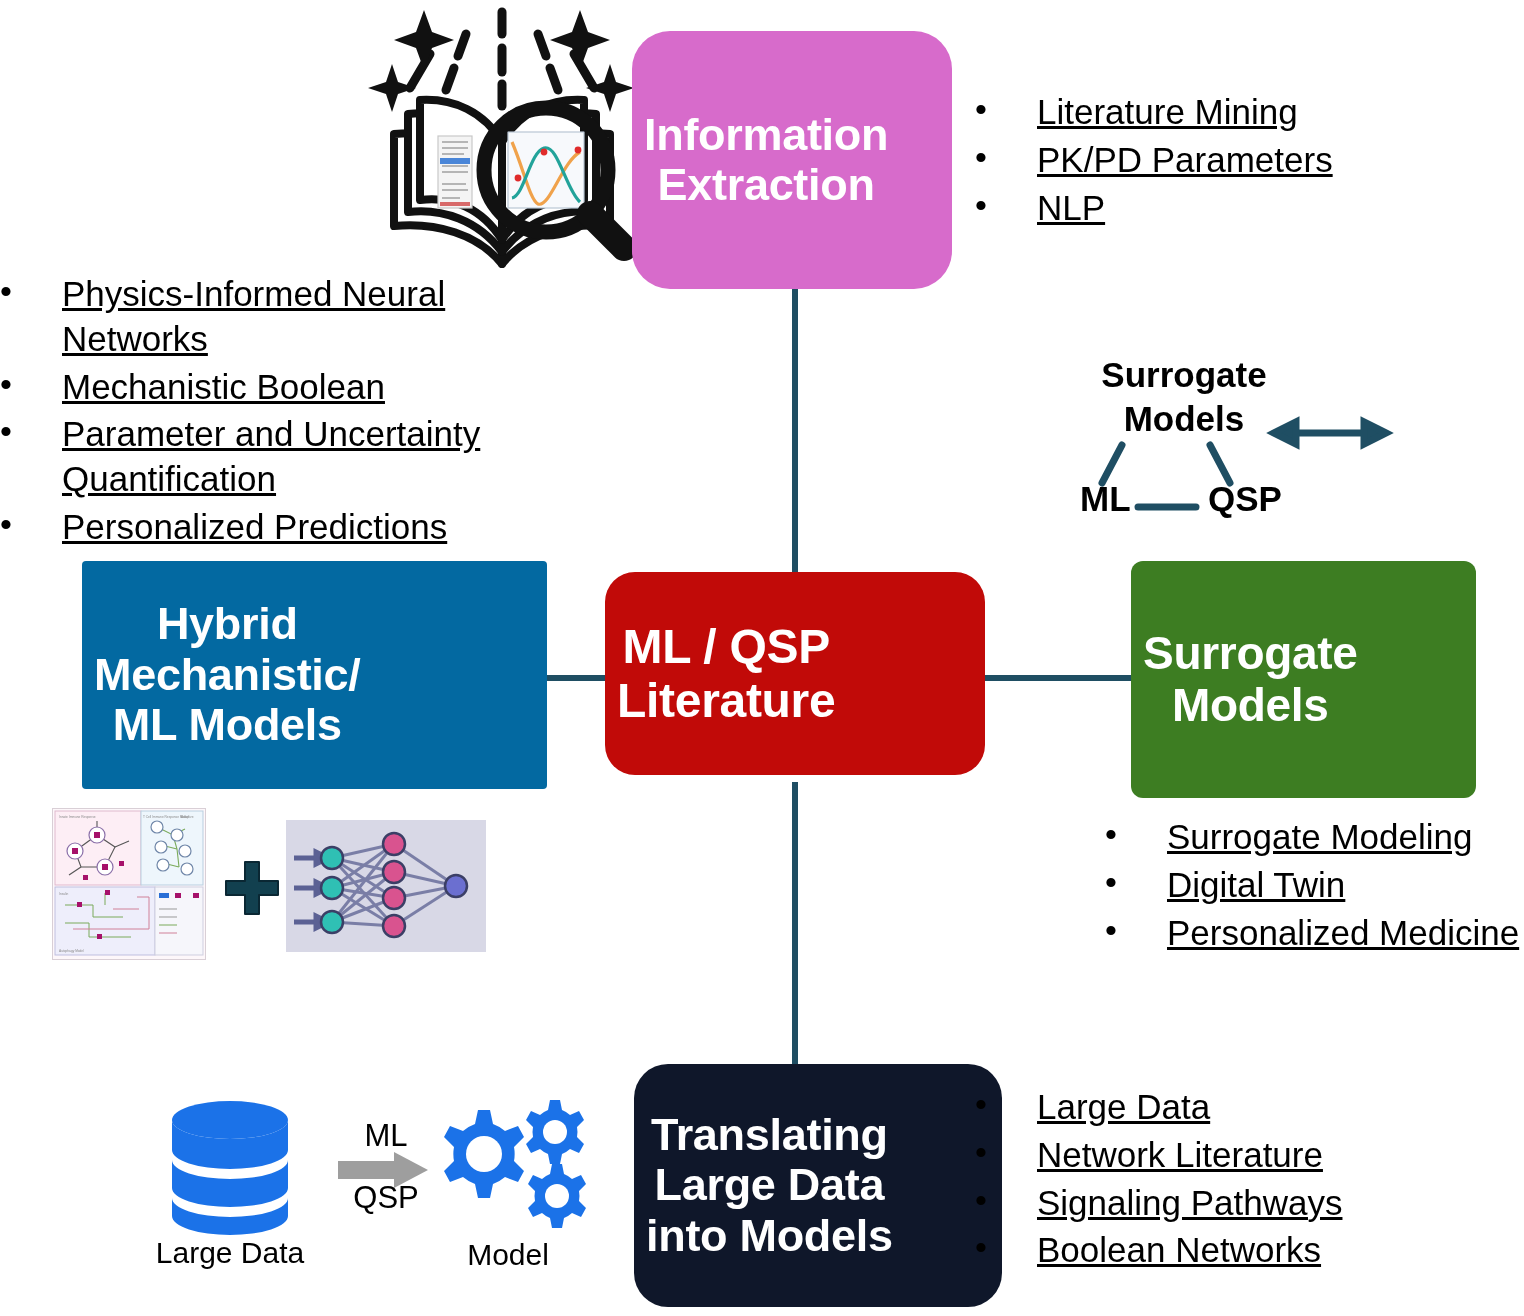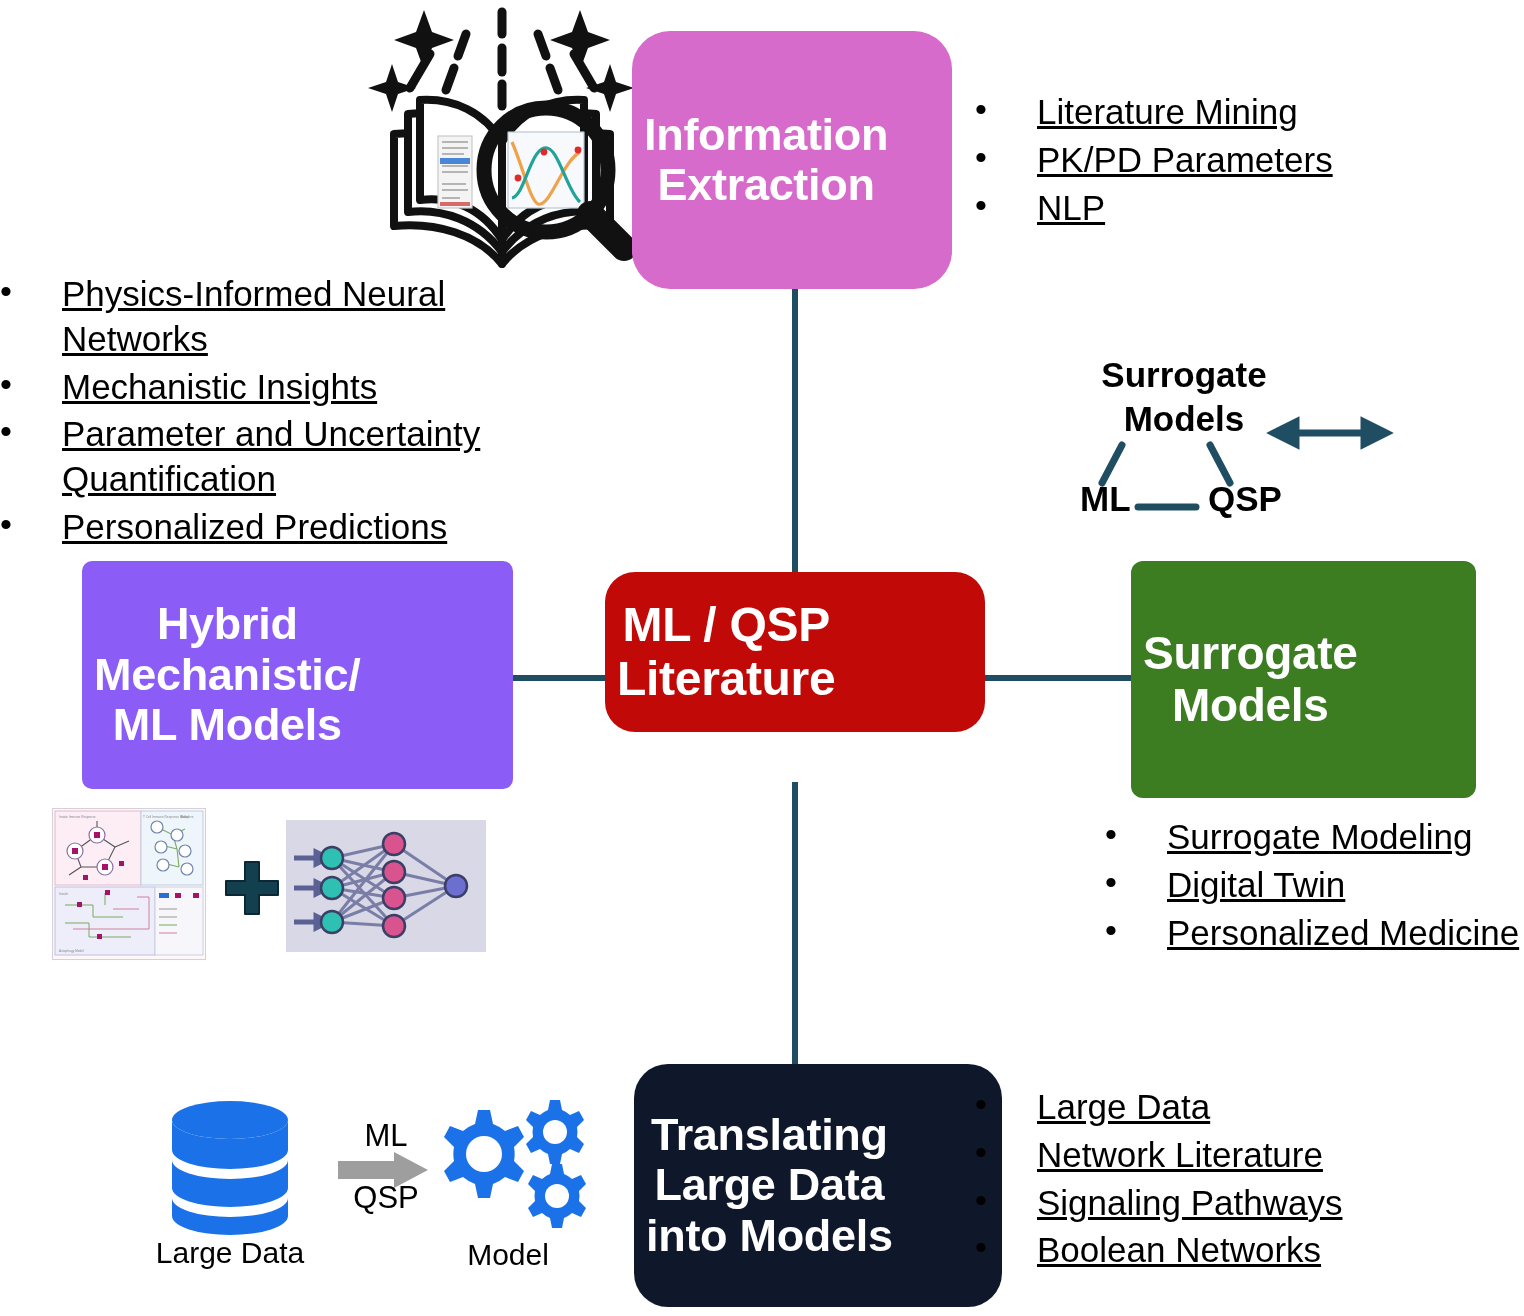--- a/index.html
+++ b/index.html
@@ -42,27 +42,27 @@
   }
   .node-box .node-label { display: block; }
 
   #box-information-extraction {
     left: 632px; top: 31px; width: 320px; height: 258px;
     background: #D76BCB;
     font-size: 45px;
     border-radius: 38px;
   }
   #box-hybrid {
-    left: 82px; top: 561px; width: 431px; height: 228px;
-    background: #8b5cf6;
+    left: 82px; top: 561px; width: 465px; height: 228px;
+    background: #0369a1;
     font-size: 45px;
-    border-radius: 10px;
+    border-radius: 4px;
   }
   #box-central {
-    left: 605px; top: 572px; width: 380px; height: 160px;
+    left: 605px; top: 572px; width: 380px; height: 203px;
     background: #C10A08;
     font-size: 48px;
     border-radius: 30px;
   }
   #box-surrogate {
     left: 1131px; top: 561px; width: 345px; height: 237px;
     background: #3D7D22;
     font-size: 46px;
     border-radius: 12px;
   }
@@ -224,21 +224,21 @@
   </div>
 
   <ul class="bullets" id="bullets-information">
     <li>Literature Mining</li>
     <li>PK/PD Parameters</li>
     <li>NLP</li>
   </ul>
 
   <ul class="bullets" id="bullets-hybrid">
     <li>Physics-Informed Neural Networks</li>
-    <li>Mechanistic Insights</li>
+    <li>Mechanistic Boolean</li>
     <li>Parameter and Uncertainty Quantification</li>
     <li>Personalized Predictions</li>
   </ul>
 
   <div id="illus-surrogate">
     <svg width="460" height="210" viewBox="0 0 460 210" style="position:absolute;left:0;top:0;">
 
       <line x1="62" y1="100" x2="42" y2="138" stroke="#1F4E63" stroke-width="7" stroke-linecap="round"></line>
       <line x1="150" y1="100" x2="170" y2="138" stroke="#1F4E63" stroke-width="7" stroke-linecap="round"></line>
       <line x1="78" y1="162" x2="136" y2="162" stroke="#1F4E63" stroke-width="7" stroke-linecap="round"></line>

